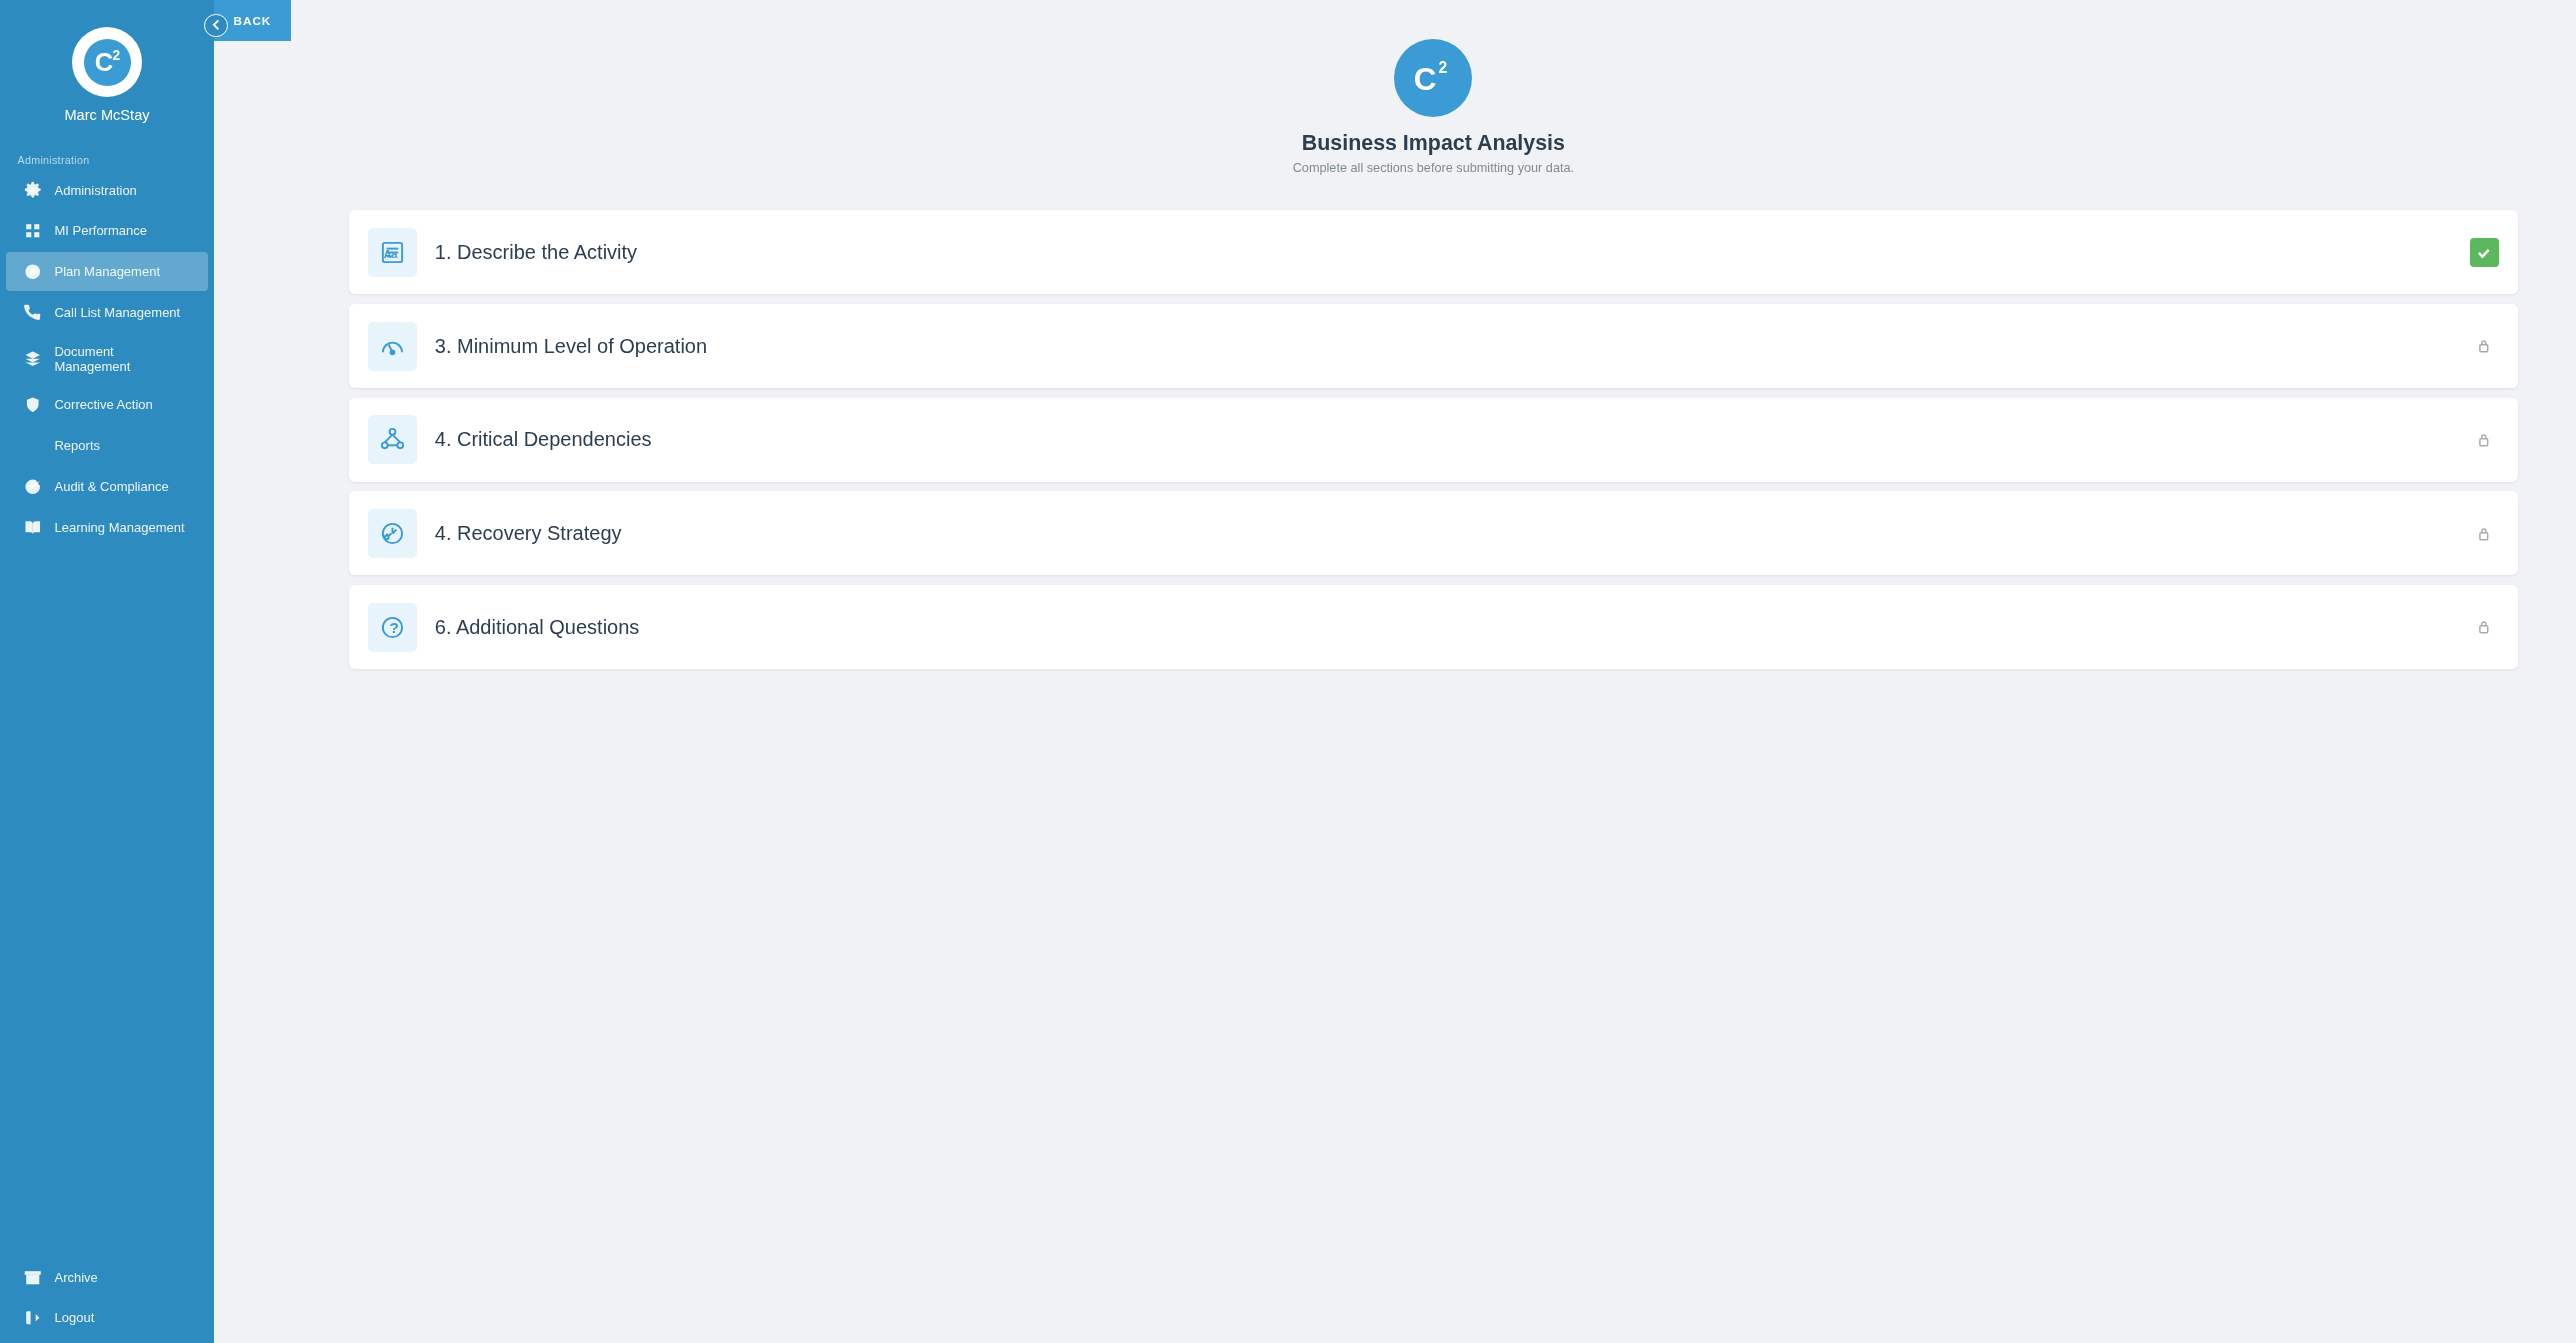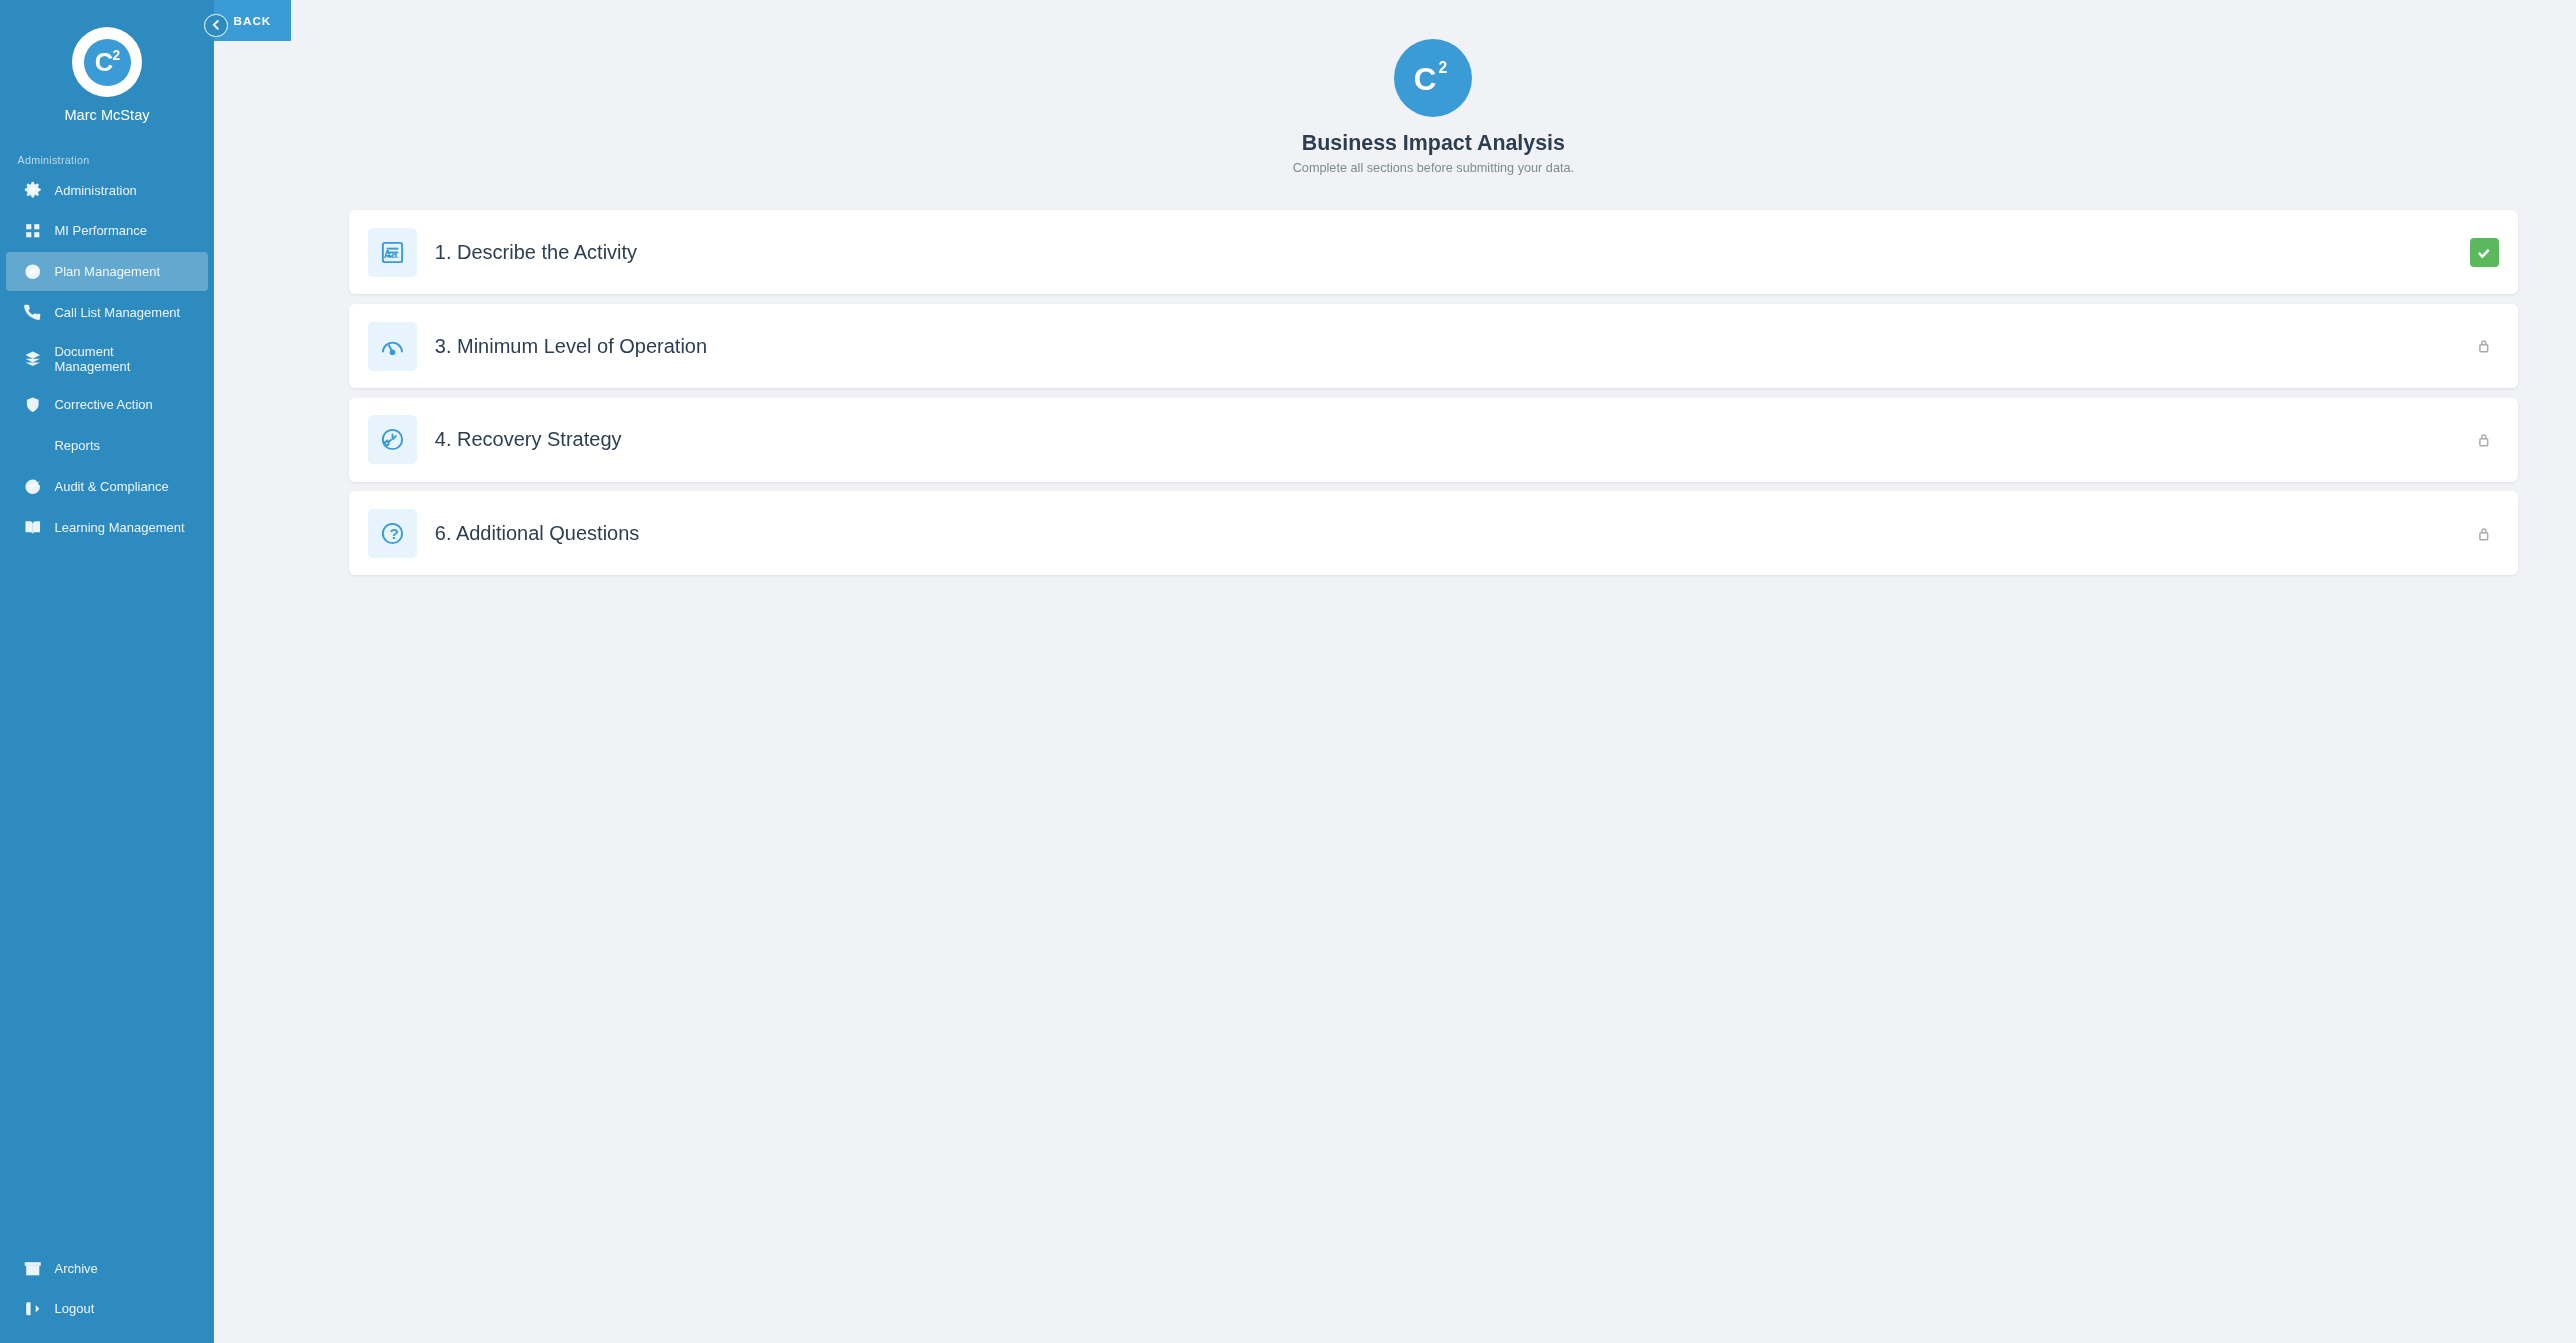--- a/index.html
+++ b/index.html
@@ -62,21 +62,21 @@
       width: 19.5px;
       height: 19.5px;
       display: flex;
       align-items: center;
       justify-content: center;
       flex-shrink: 0;
     }
     #sidebar .nav-icon svg { width: 17.5px; height: 17.5px; fill: rgba(255,255,255,0.9); }
     #sidebar .bottom-nav {
       margin-top: auto;
-      padding-bottom: 14px;
+      padding-bottom: 5px;
     }
     #sidebar .collapse-btn {
       position: absolute;
       top: 13.6px;
       right: -13.6px;
       width: 23.4px;
       height: 23.4px;
       background: #2e8bbf;
       border-radius: 50%;
       display: flex;
@@ -375,20 +375,39 @@
           <div class="section-status locked">
             <svg viewBox="0 0 16 16" fill="none" stroke="#aaa" stroke-width="1.5">
       <rect x="4" y="7" width="8" height="7" rx="1"></rect>
       <path d="M6 7V5a2 2 0 014 0v2"></path>
     </svg>
           </div>
         </div>
         <div class="section-card">
           <div class="section-icon-box">
             <svg viewBox="0 0 28 28" fill="none" stroke="#3a9bd5" stroke-width="2">
+    <circle cx="14" cy="6" r="3"></circle>
+    <circle cx="6" cy="20" r="3"></circle>
+    <circle cx="22" cy="20" r="3"></circle>
+    <line x1="14" y1="9" x2="6" y2="17"></line>
+    <line x1="14" y1="9" x2="22" y2="17"></line>
+    <line x1="9" y1="20" x2="19" y2="20"></line>
+  </svg>
+          </div>
+          <span class="section-label-text">4. Critical Dependencies</span>
+          <div class="section-status locked">
+            <svg viewBox="0 0 16 16" fill="none" stroke="#aaa" stroke-width="1.5">
+      <rect x="4" y="7" width="8" height="7" rx="1"></rect>
+      <path d="M6 7V5a2 2 0 014 0v2"></path>
+    </svg>
+          </div>
+        </div>
+        <div class="section-card">
+          <div class="section-icon-box">
+            <svg viewBox="0 0 28 28" fill="none" stroke="#3a9bd5" stroke-width="2">
     <circle cx="14" cy="14" r="10"></circle>
     <line x1="14" y1="8" x2="14" y2="14"></line>
     <line x1="14" y1="14" x2="18" y2="10"></line>
     <circle cx="8" cy="18" r="2"></circle>
     <line x1="9" y1="17" x2="13" y2="14"></line>
     <line x1="9" y1="16" x2="7" y2="13" stroke-dasharray="2,2"></line>
   </svg>
           </div>
           <span class="section-label-text">4. Recovery Strategy</span>
           <div class="section-status locked">

